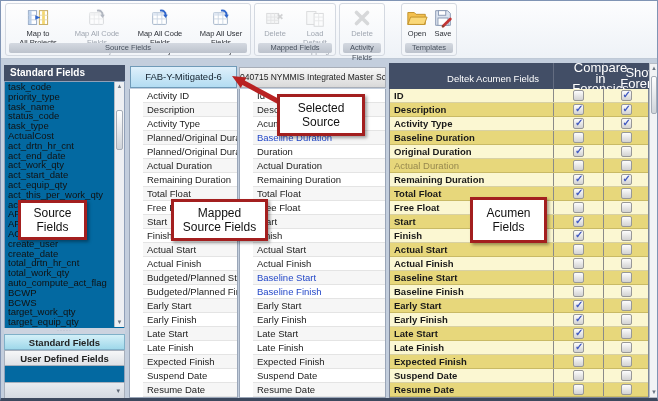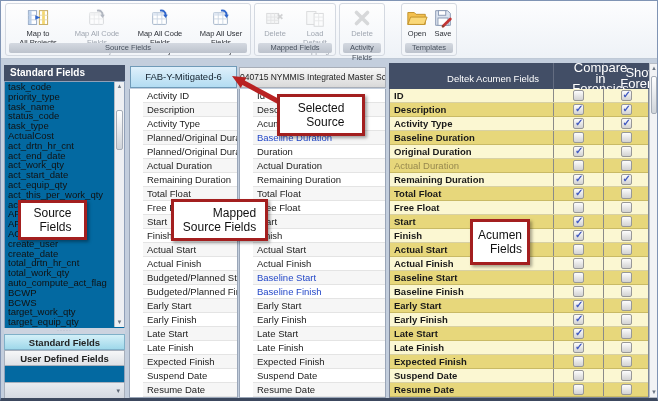--- a/index.html
+++ b/index.html
@@ -74,27 +74,27 @@
   .aname.muted{font-weight:normal;color:#97894f;}
   .acell{border-left:1px solid #8a8a8a;display:flex;align-items:center;justify-content:center;}
   .cb{width:11px;height:11px;border:1px solid #989898;border-radius:2px;
       background:linear-gradient(#fdfdfd,#d2d2d2);position:relative;cursor:pointer;}
   .cb.on::after{content:"\2713";position:absolute;left:1px;top:-2px;font-size:10px;
                 font-weight:bold;color:#3f58c0;}
   #ac-scroll{left:648px;top:62px;width:10px;height:335px;border:1px solid #b6bcc6;background:#f2f3f5;position:absolute;}
 
   
   .ann{position:absolute;background:#fff;border:3px solid #a31f1f;z-index:50;
-       display:flex;align-items:center;justify-content:center;text-align:right;
+       display:flex;align-items:center;justify-content:center;text-align:center;
        font-size:12px;line-height:14px;color:#111;white-space:pre-line;
        box-shadow:2px 2px 3px rgba(0,0,0,.35);}
   #ann-selected{left:276px;top:93px;width:88px;height:42px;}
   #ann-source{left:17px;top:199px;width:69px;height:40px;}
   #ann-mapped{left:170px;top:198px;width:97px;height:42px;}
-  #ann-acumen{left:469px;top:196px;width:60px;height:46px;margin-top:22px;}
+  #ann-acumen{left:469px;top:196px;width:77px;height:46px;}
   #arrow-layer{position:absolute;left:0;top:0;width:658px;height:401px;z-index:40;pointer-events:none;}
 </style>
 </head>
 <body>
 
 <div class="window">
 
   <div class="ribbon">
     <div class="rgroup" id="g1">
       <div class="rbtn" style="left:6px;width:52px">

